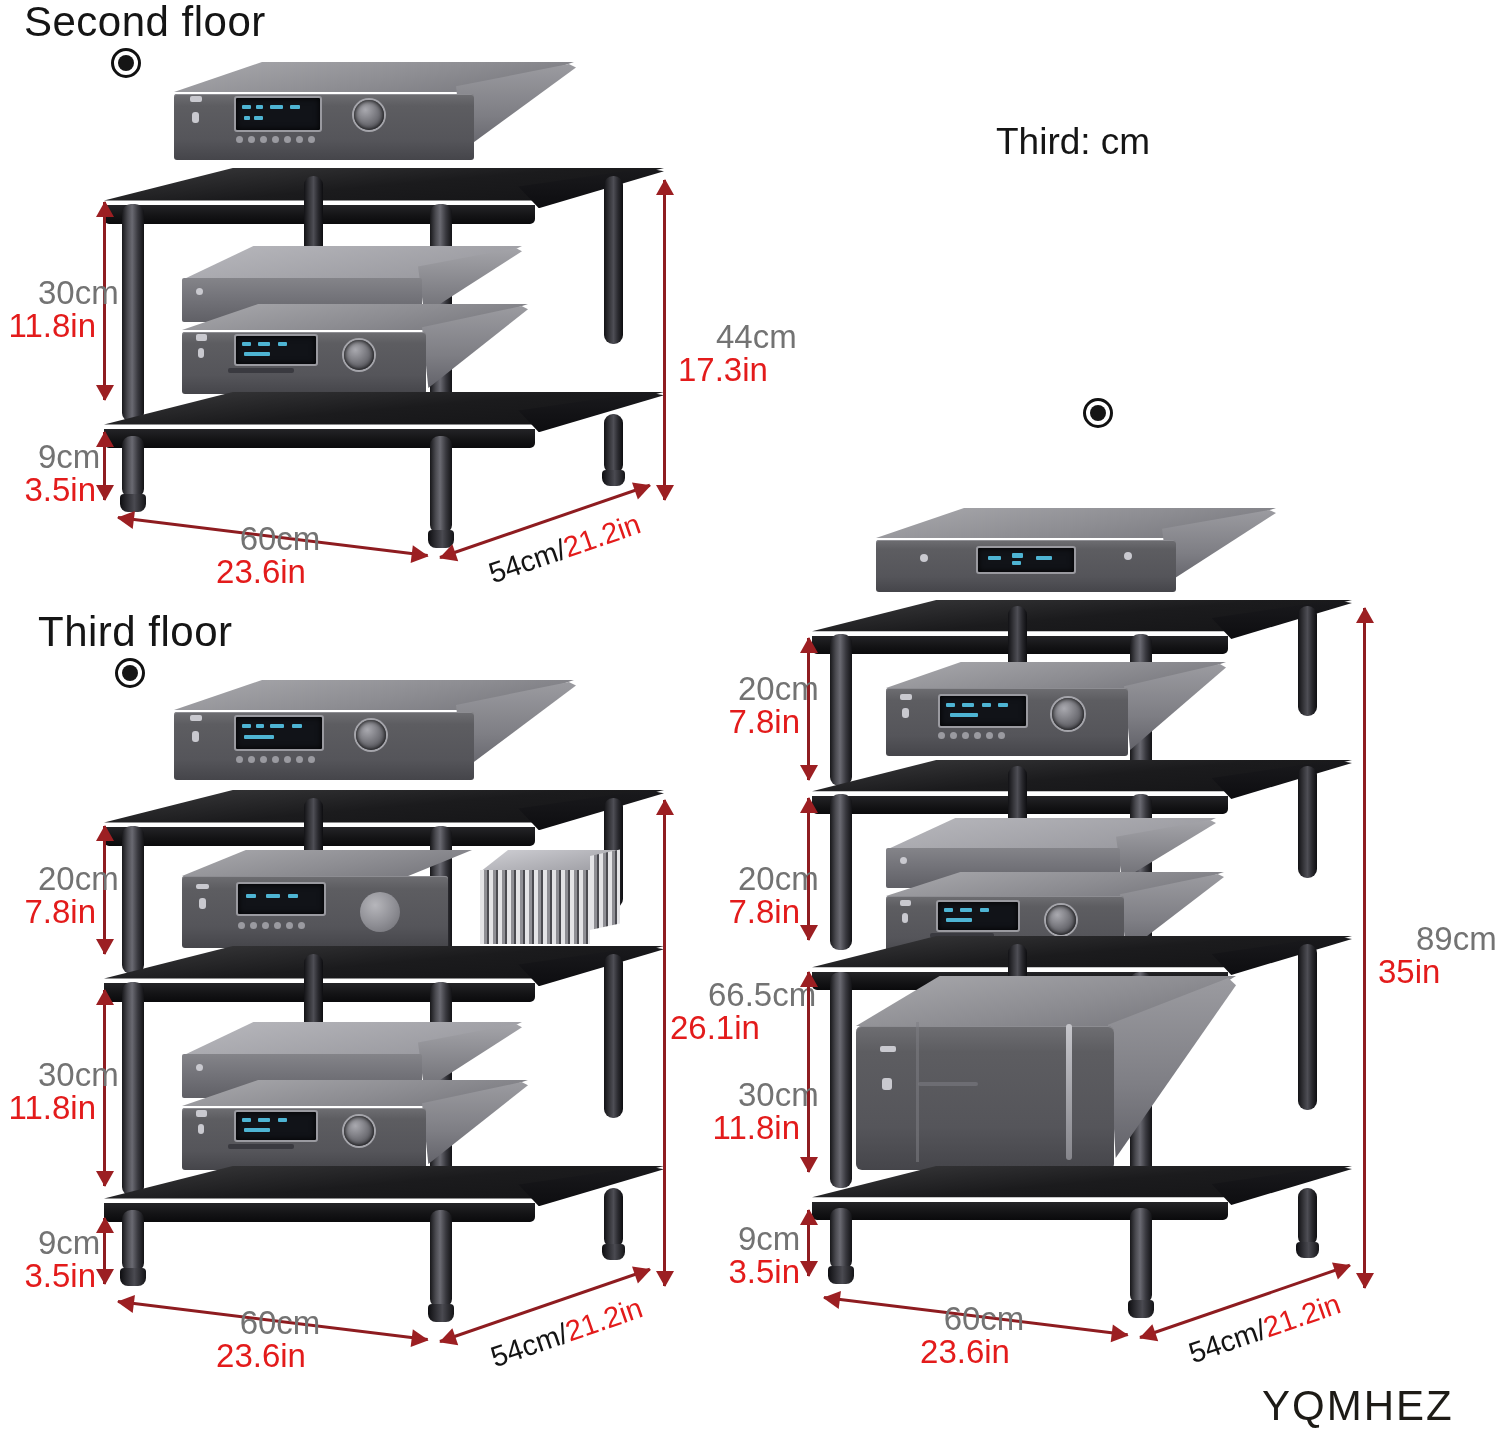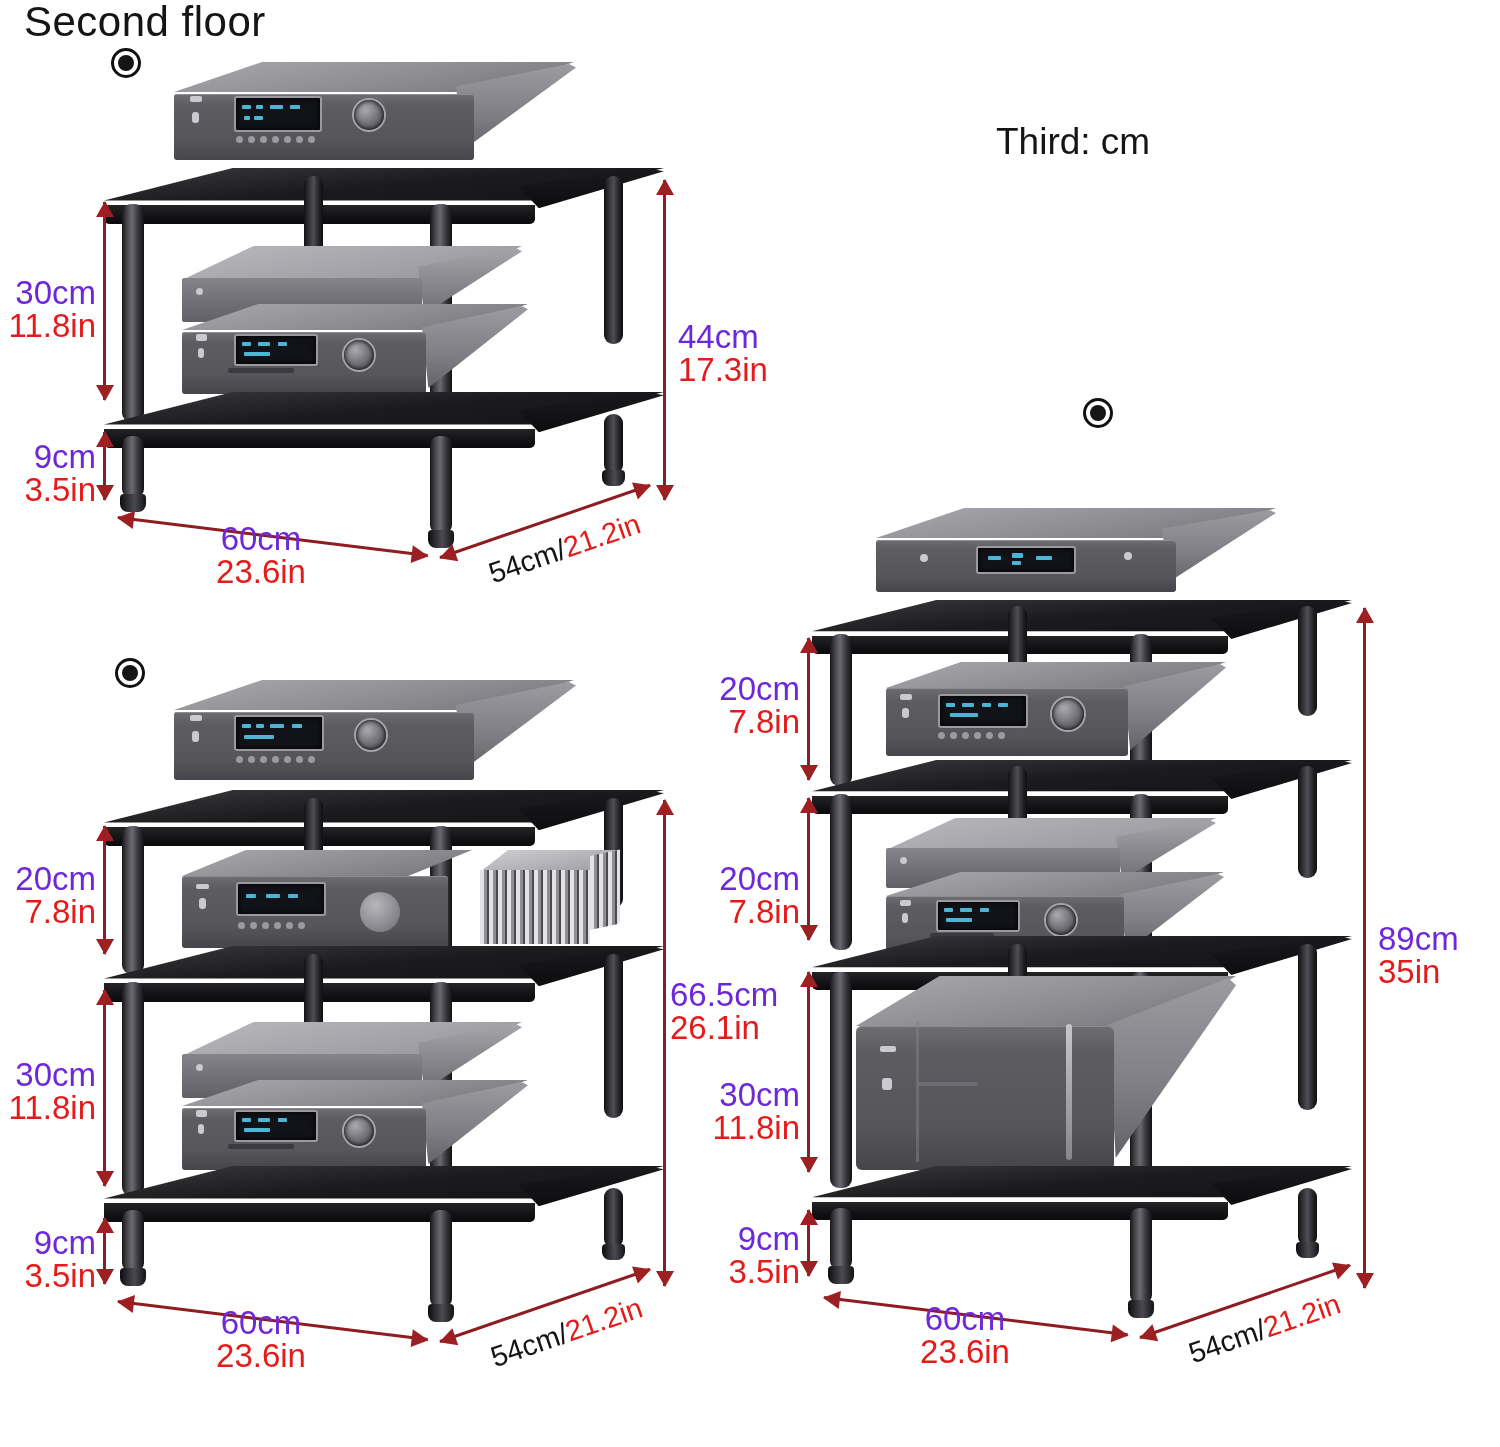--- a/index.html
+++ b/index.html
@@ -13,21 +13,21 @@
   .unit-label{position:absolute;font-size:37px;color:#151515;white-space:nowrap;}
   .watermark{position:absolute;font-size:42px;letter-spacing:2px;color:#1d1b16;white-space:nowrap;}
 
   .bullet{position:absolute;width:30px;height:30px;border-radius:50%;
           border:3px solid #111;background:#fff;box-sizing:border-box;}
   .bullet::after{content:"";position:absolute;left:4px;top:4px;right:4px;bottom:4px;
           border-radius:50%;background:#151515;}
 
   
   .dim{position:absolute;white-space:nowrap;line-height:1.0;}
-  .dim .cm{display:block;font-size:33px;color:#6d28d9;font-weight:400;}
+  .dim .cm{display:block;font-size:33px;color:#737373;font-weight:400;margin-left:38px;}
   .dim .inch{display:block;font-size:33px;color:#e31b1b;font-weight:400;}
   .dim.right{text-align:left;}
   .dim.left{text-align:right;}
   .dim.center{text-align:center;}
 
   .dim-inline{position:absolute;white-space:nowrap;font-size:29px;line-height:1;}
   .dim-inline .cm{color:#141414;}
   .dim-inline .inch{color:#e31b1b;}
 
   
@@ -206,20 +206,21 @@
   <div class="arrowline" style="left:118px;top:516px;width:312px;transform:rotate(7deg);"></div>
   <div class="arrowline" style="left:440px;top:556px;width:222px;transform:rotate(-19deg);"></div>
   <div class="dim center" style="left:176px;top:522px;width:170px;">
     <span class="cm">60cm</span>
     <span class="inch">23.6in</span>
   </div>
   <div class="dim-inline" style="left:490px;top:560px;transform:rotate(-19deg);transform-origin:0 50%;">
     <span class="cm">54cm/</span><span class="inch">21.2in</span>
   </div>
 
+  <div class="floor-title" style="left:38px;top:608px;">Third floor</div>
   <div class="bullet" style="left:115px;top:658px;"></div>
 
   <div class="rack" style="left:104px;top:790px;width:560px;height:520px;">
 
     <div class="comp" style="left:70px;top:-84px;width:400px;height:74px;">
       <div class="lid" style="left:0;top:-26px;width:400px;height:30px;"></div>
       <div class="rside" style="left:282px;top:-24px;width:120px;height:88px;clip-path:polygon(0% 26%,94% 0%,100% 4%,6% 100%);"></div>
       <div class="face" style="width:300px;height:68px;"></div>
       <div class="screen" style="left:60px;top:9px;width:86px;height:32px;">
         <i style="left:6px;top:7px;width:9px;height:4px;"></i>
@@ -503,14 +504,15 @@
   <div class="arrowline" style="left:824px;top:1296px;width:306px;transform:rotate(7deg);"></div>
   <div class="arrowline" style="left:1140px;top:1336px;width:222px;transform:rotate(-19deg);"></div>
   <div class="dim center" style="left:880px;top:1302px;width:170px;">
     <span class="cm">60cm</span>
     <span class="inch">23.6in</span>
   </div>
   <div class="dim-inline" style="left:1190px;top:1340px;transform:rotate(-19deg);transform-origin:0 50%;">
     <span class="cm">54cm/</span><span class="inch">21.2in</span>
   </div>
 
+  <div class="watermark" style="left:1262px;top:1382px;">YQMHEZ</div>
 
 </div>
 
 </body></html>

